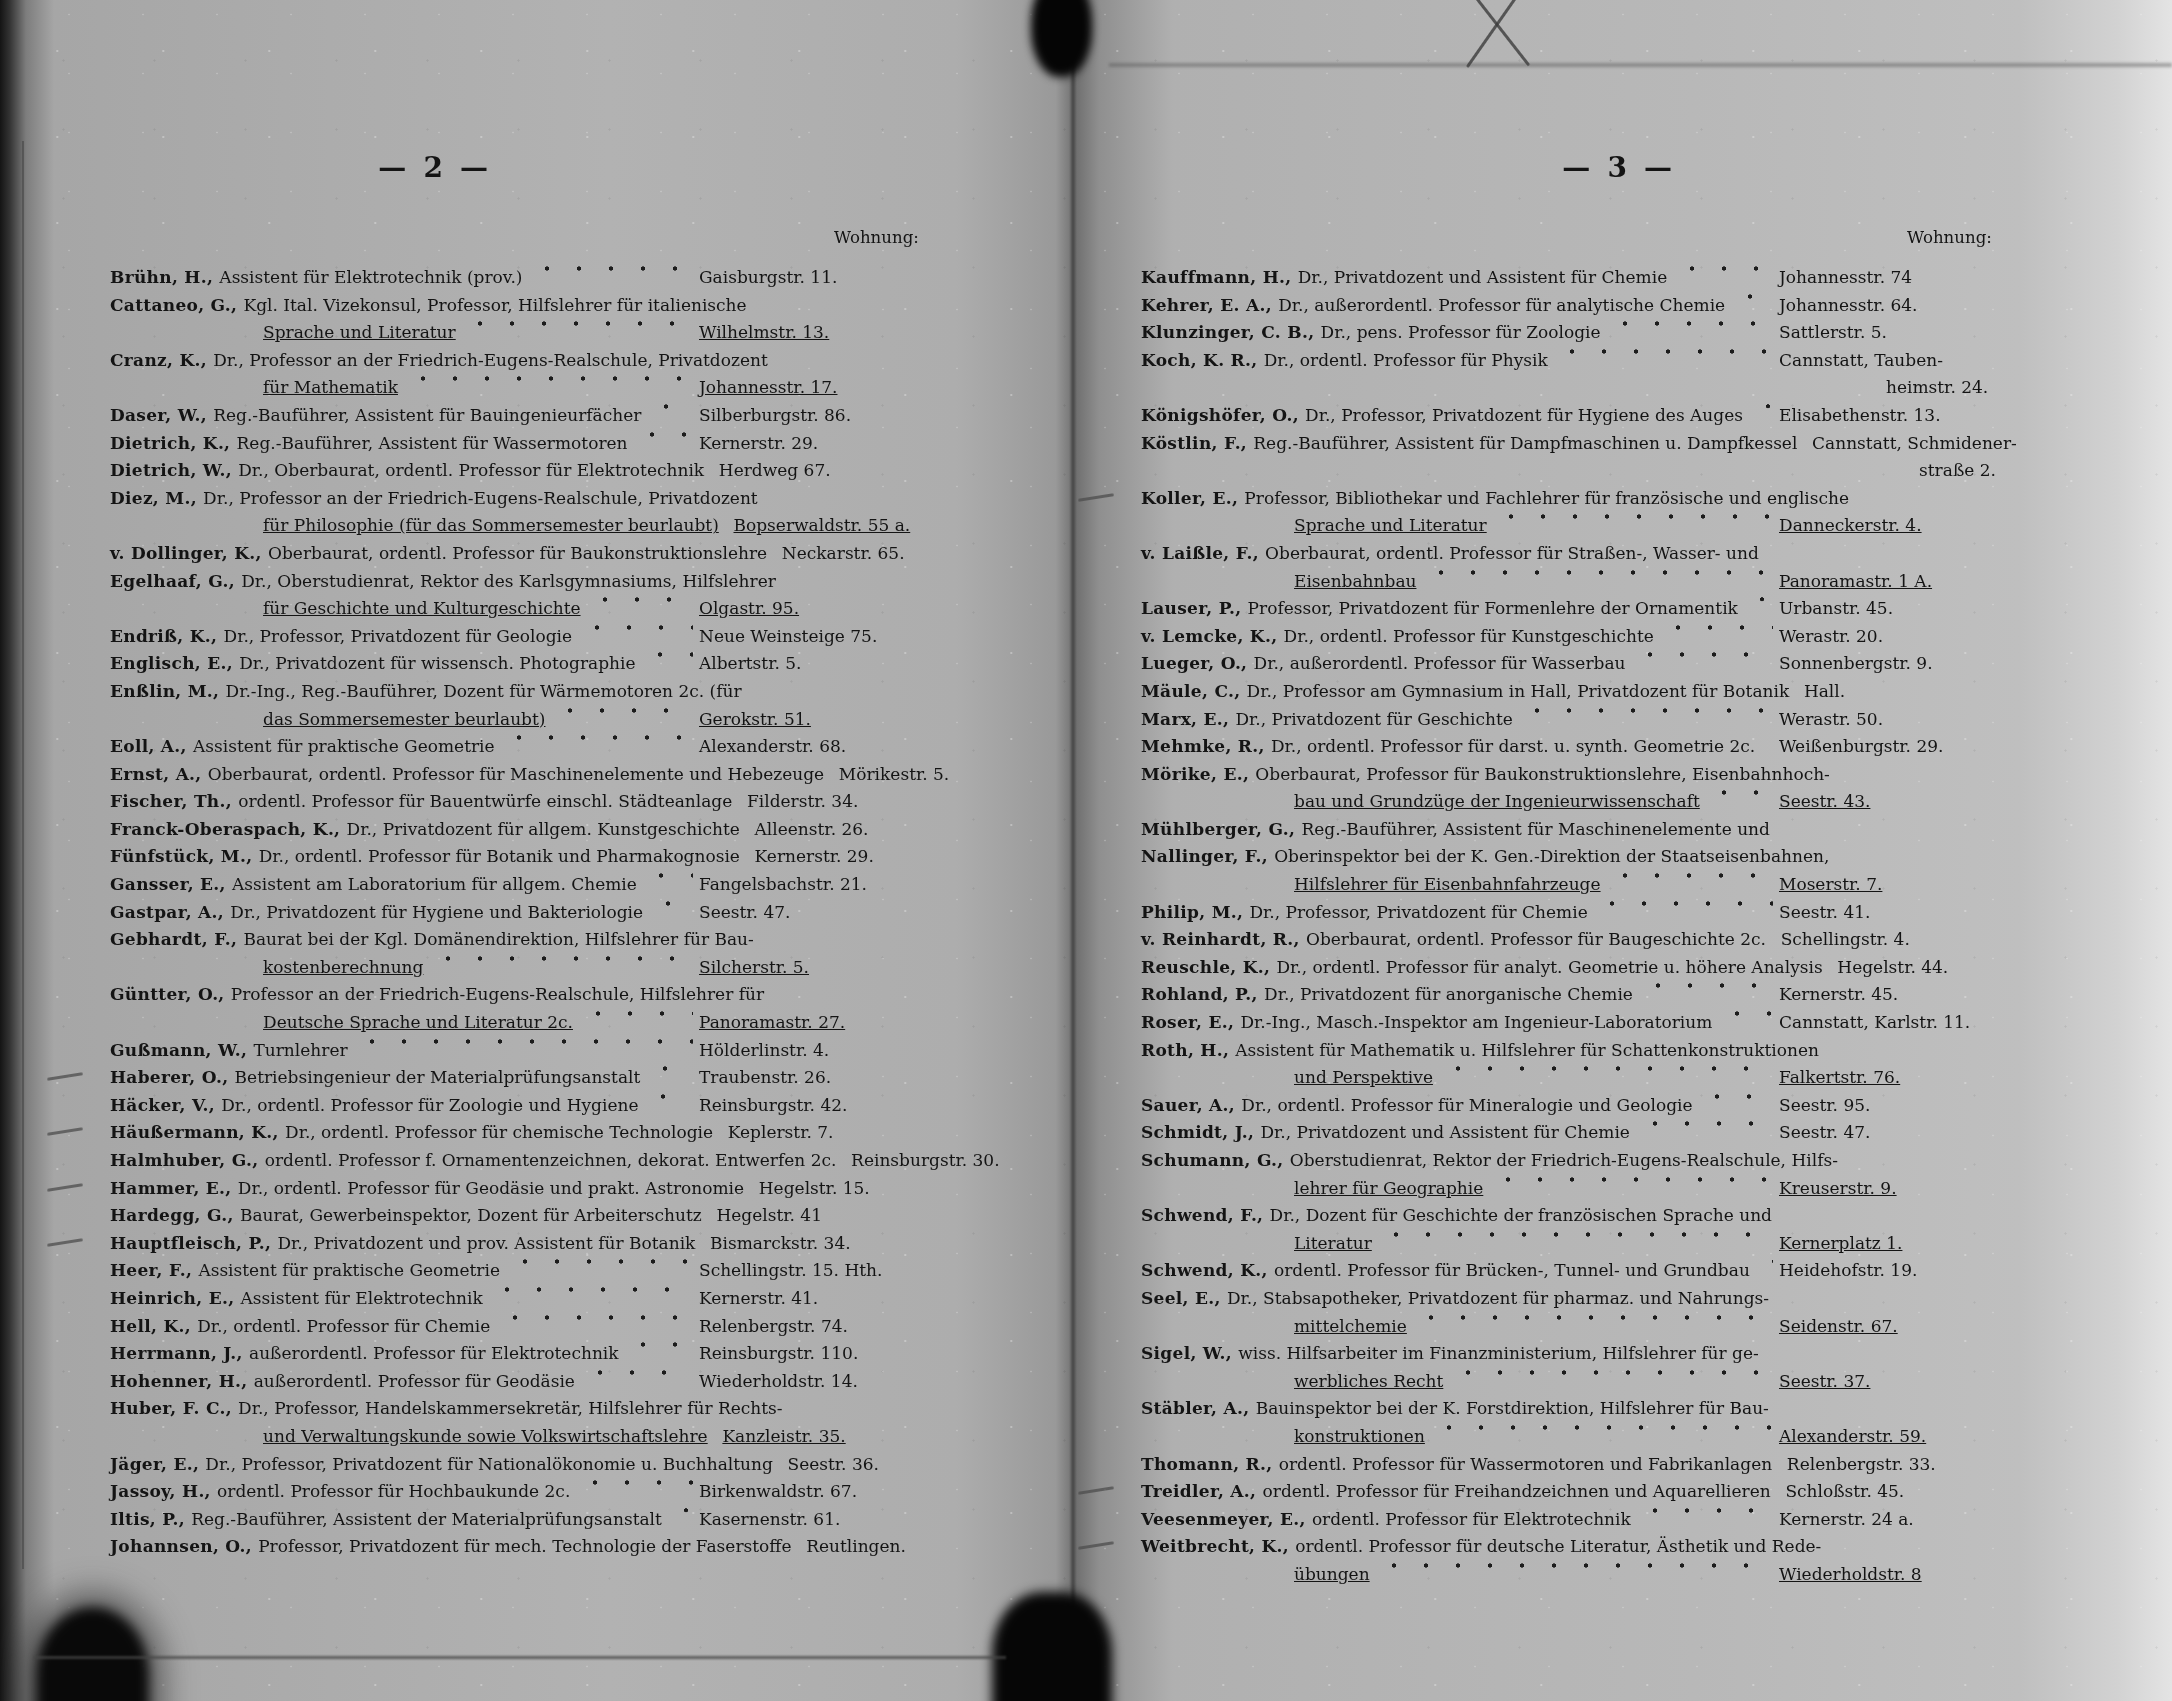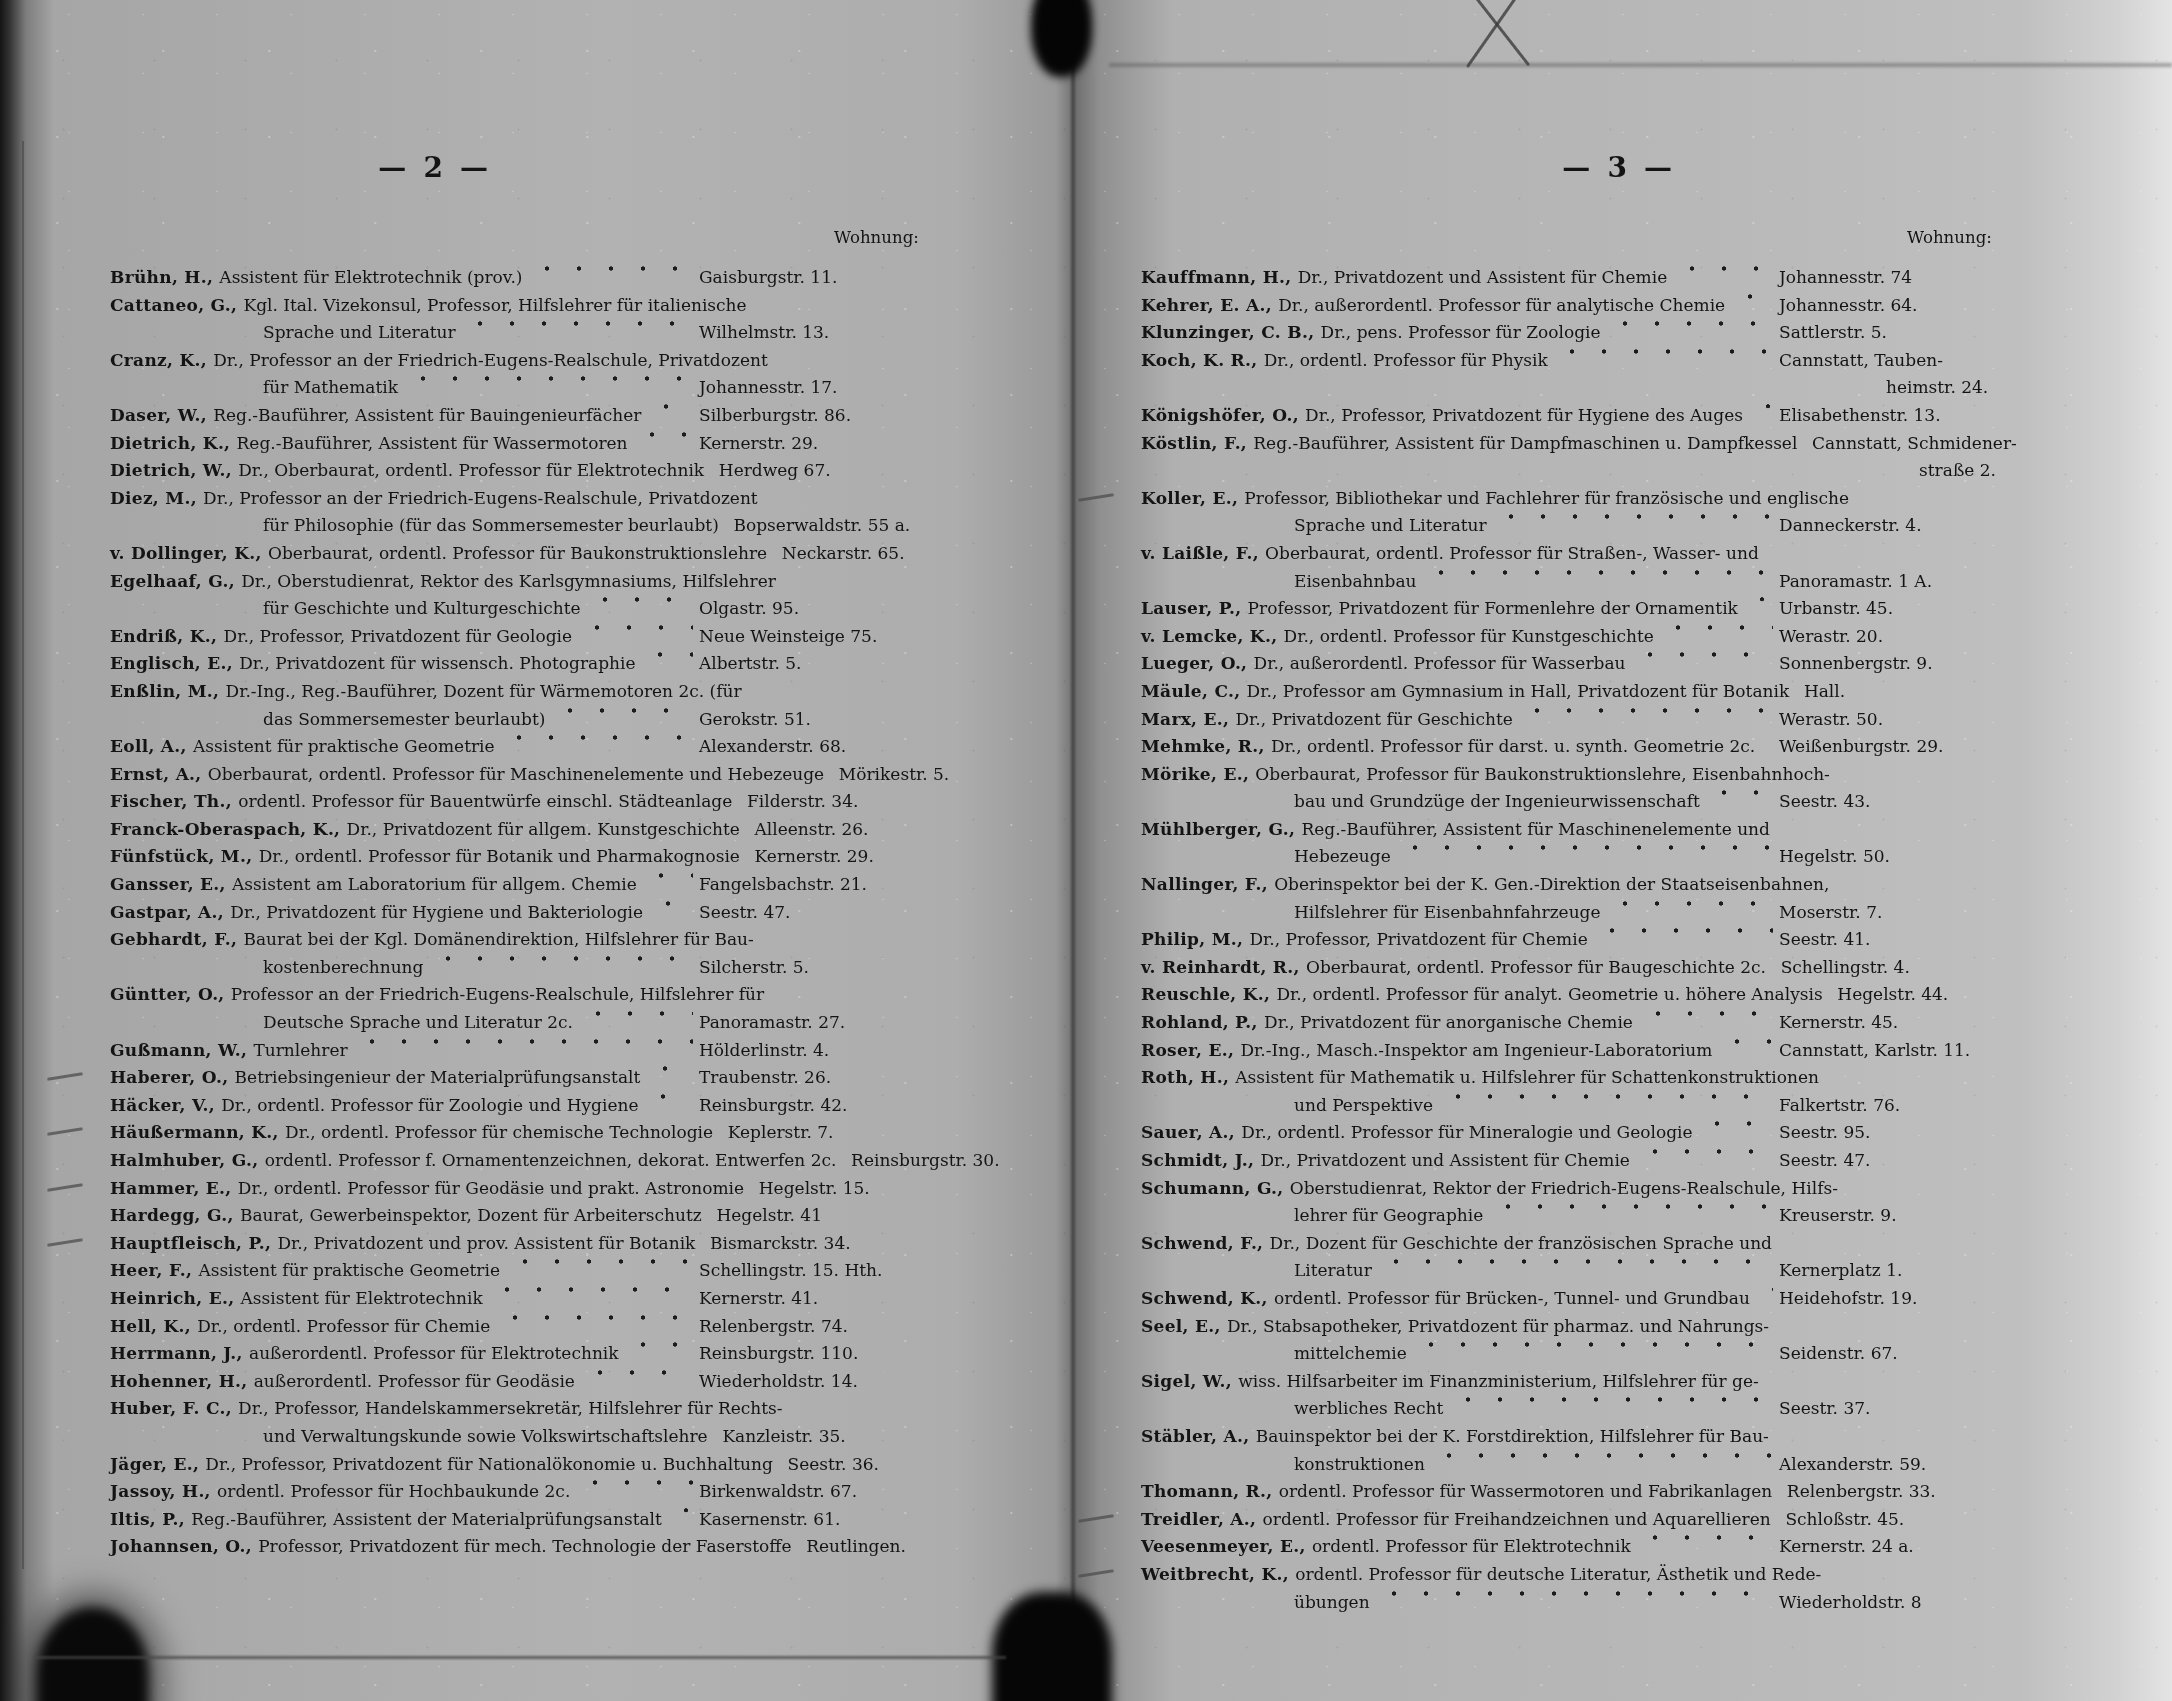--- a/index.html
+++ b/index.html
@@ -24,21 +24,21 @@
   #page-right{left:1141px;width:956px;}
   .pg-header{position:absolute;top:151px;left:0;right:0;text-align:center;
     font-size:28px;letter-spacing:3.7px;font-weight:bold;}
   #page-left .pg-header{right:257px;}
   .wohnung{position:absolute;top:216px;font-size:16.6px;width:306px;margin-top:12px;}
   #page-left .wohnung{left:601px;padding-left:123px;}
   #page-right .wohnung{left:650px;padding-left:116px;}
   .entries{position:absolute;top:264px;left:0;right:12px;font-size:17px;line-height:27.6px;}
   .entry{position:relative;}
   .line{display:flex;align-items:stretch;}
-  .line.cont{padding-left:153px;}
+  .line.cont{padding-left:153px;text-decoration:underline;}
   .ltext{white-space:nowrap;}
   .ename{font-weight:bold;letter-spacing:0.3px;}
   .leader{flex:1 1 0;min-width:0;margin:0 6.1px 0 8.6px;
     background-image:radial-gradient(circle, #1c1c1c 1.8px, rgba(0,0,0,0) 2.3px);
     background-size:32px 8.6px;background-repeat:repeat-x;
     background-position:6.1px bottom 5.5px;}
   .addr{flex:0 0 306px;width:306px;}
   .addr div{white-space:nowrap;}
   .addr-cont{padding-left:107px;}
   .pmark{position:absolute;left:-63px;top:11px;width:36px;height:3.1px;
@@ -604,27 +604,20 @@
           <span class="leader"></span>
           <span class="addr">
             <div>Seestr. 43.</div>
           </span>
         </div>
       </div>
       <div class="entry">
         <div class="line">
           <span class="ltext"><span class="ename">Mühlberger, G., </span>Reg.-Bauführer, Assistent für Maschinenelemente und</span>
         </div>
-        <div class="line cont">
-          <span class="ltext">Hebezeuge</span>
-          <span class="leader"></span>
-          <span class="addr">
-            <div>Hegelstr. 50.</div>
-          </span>
-        </div>
       </div>
       <div class="entry">
         <div class="line">
           <span class="ltext"><span class="ename">Nallinger, F., </span>Oberinspektor bei der K. Gen.-Direktion der Staatseisenbahnen,</span>
         </div>
         <div class="line cont">
           <span class="ltext">Hilfslehrer für Eisenbahnfahrzeuge</span>
           <span class="leader"></span>
           <span class="addr">
             <div>Moserstr. 7.</div>

